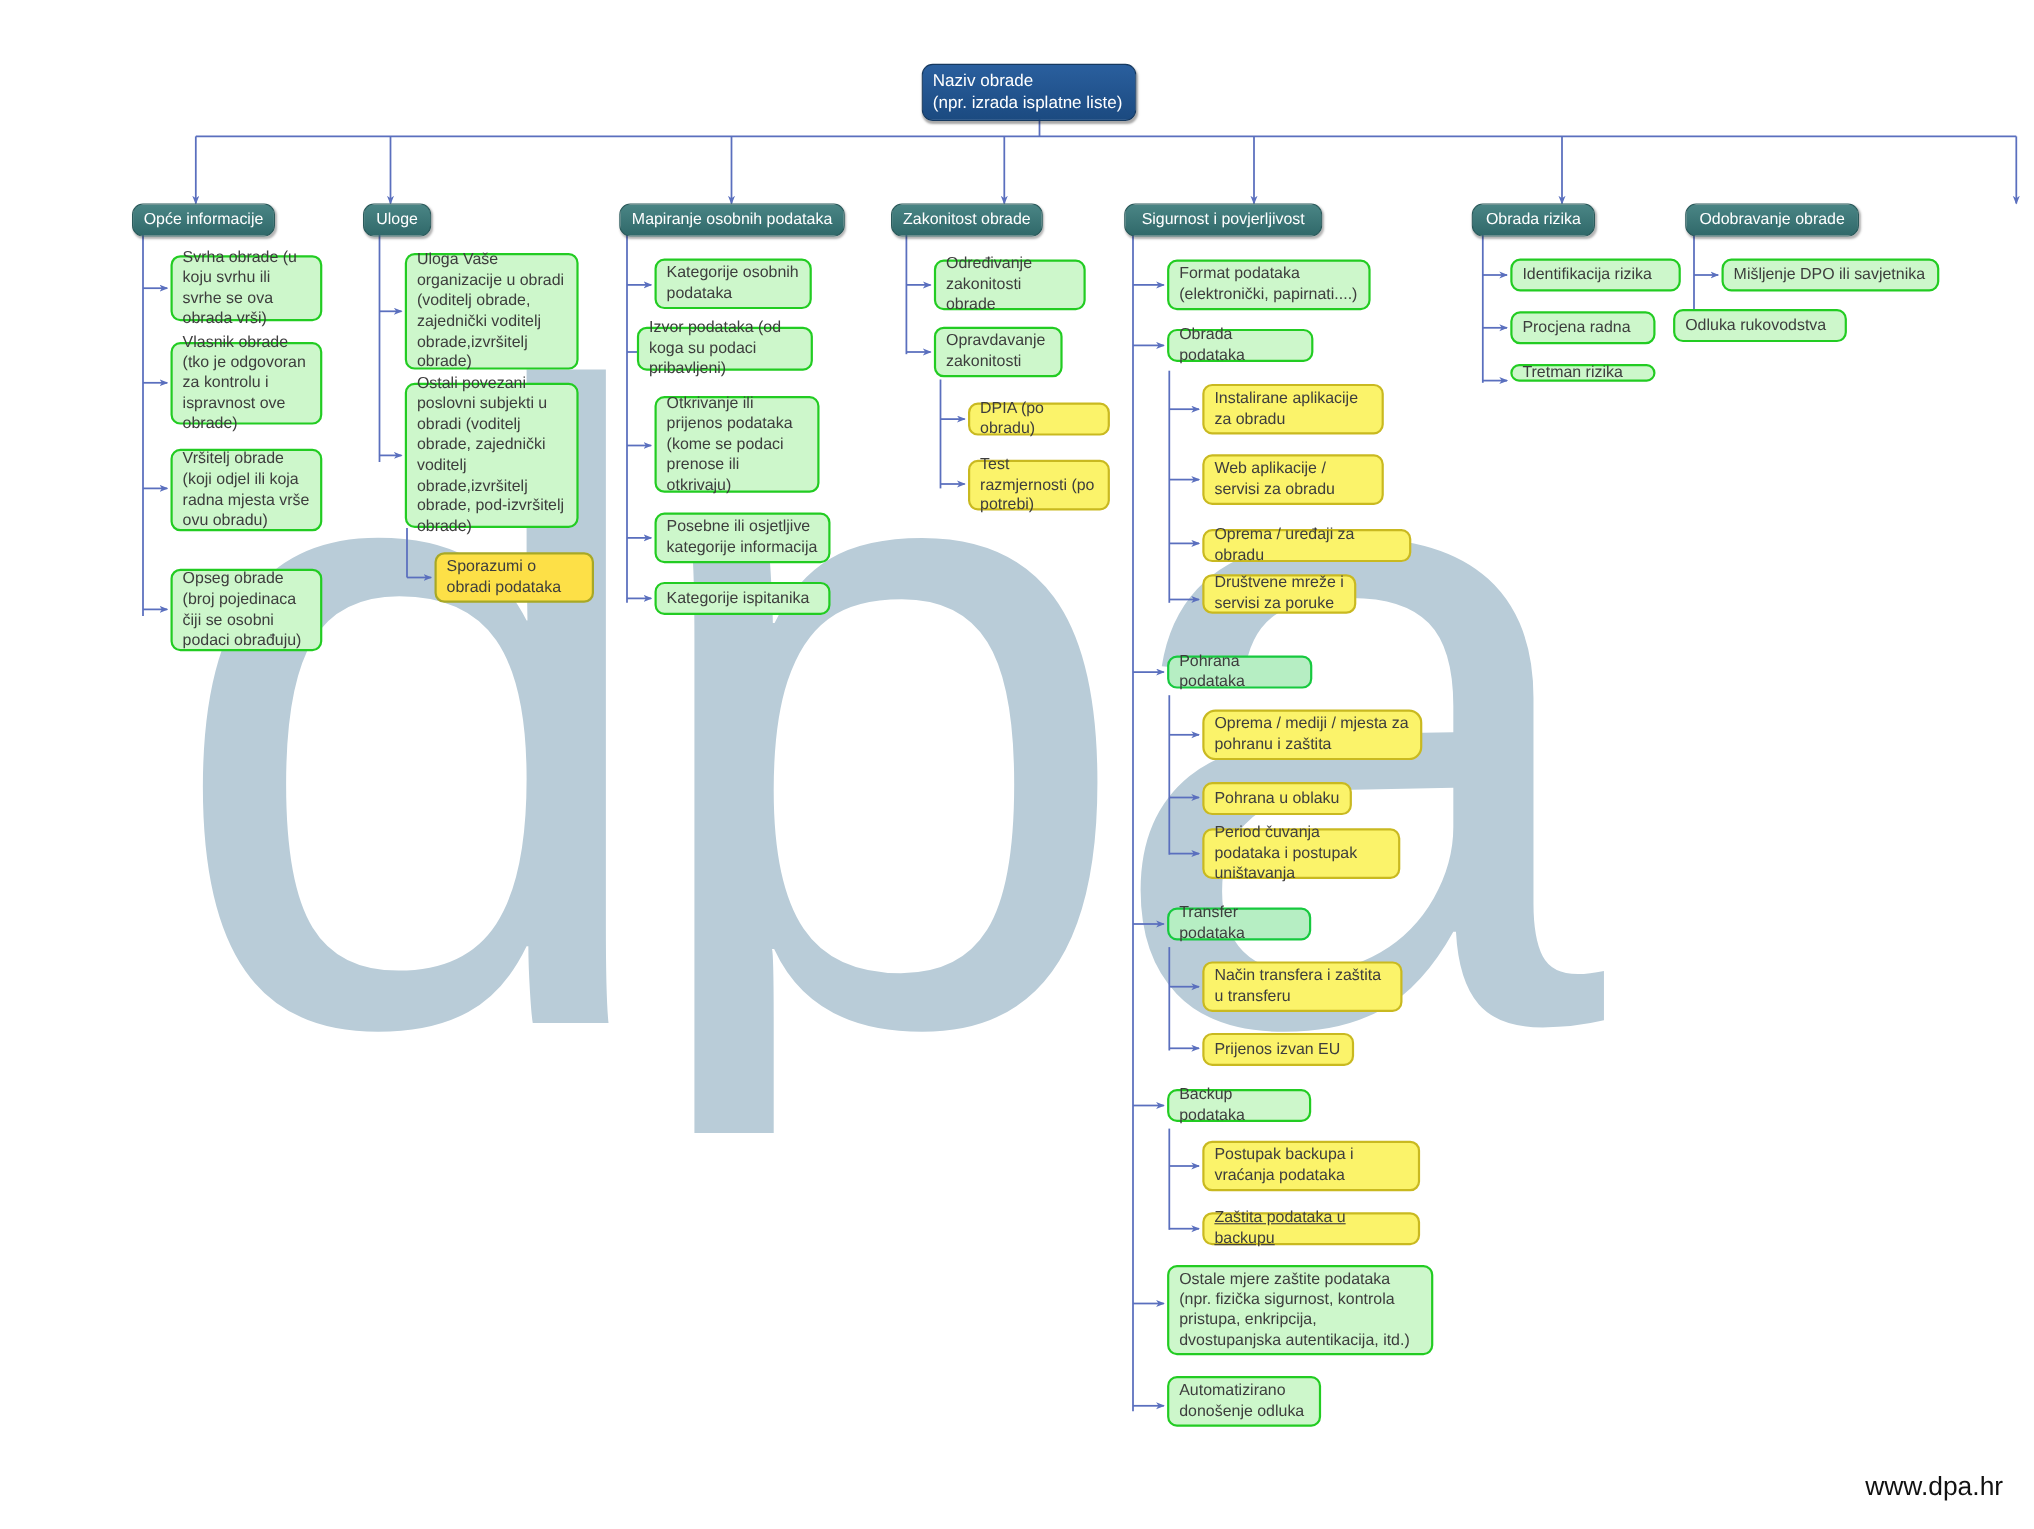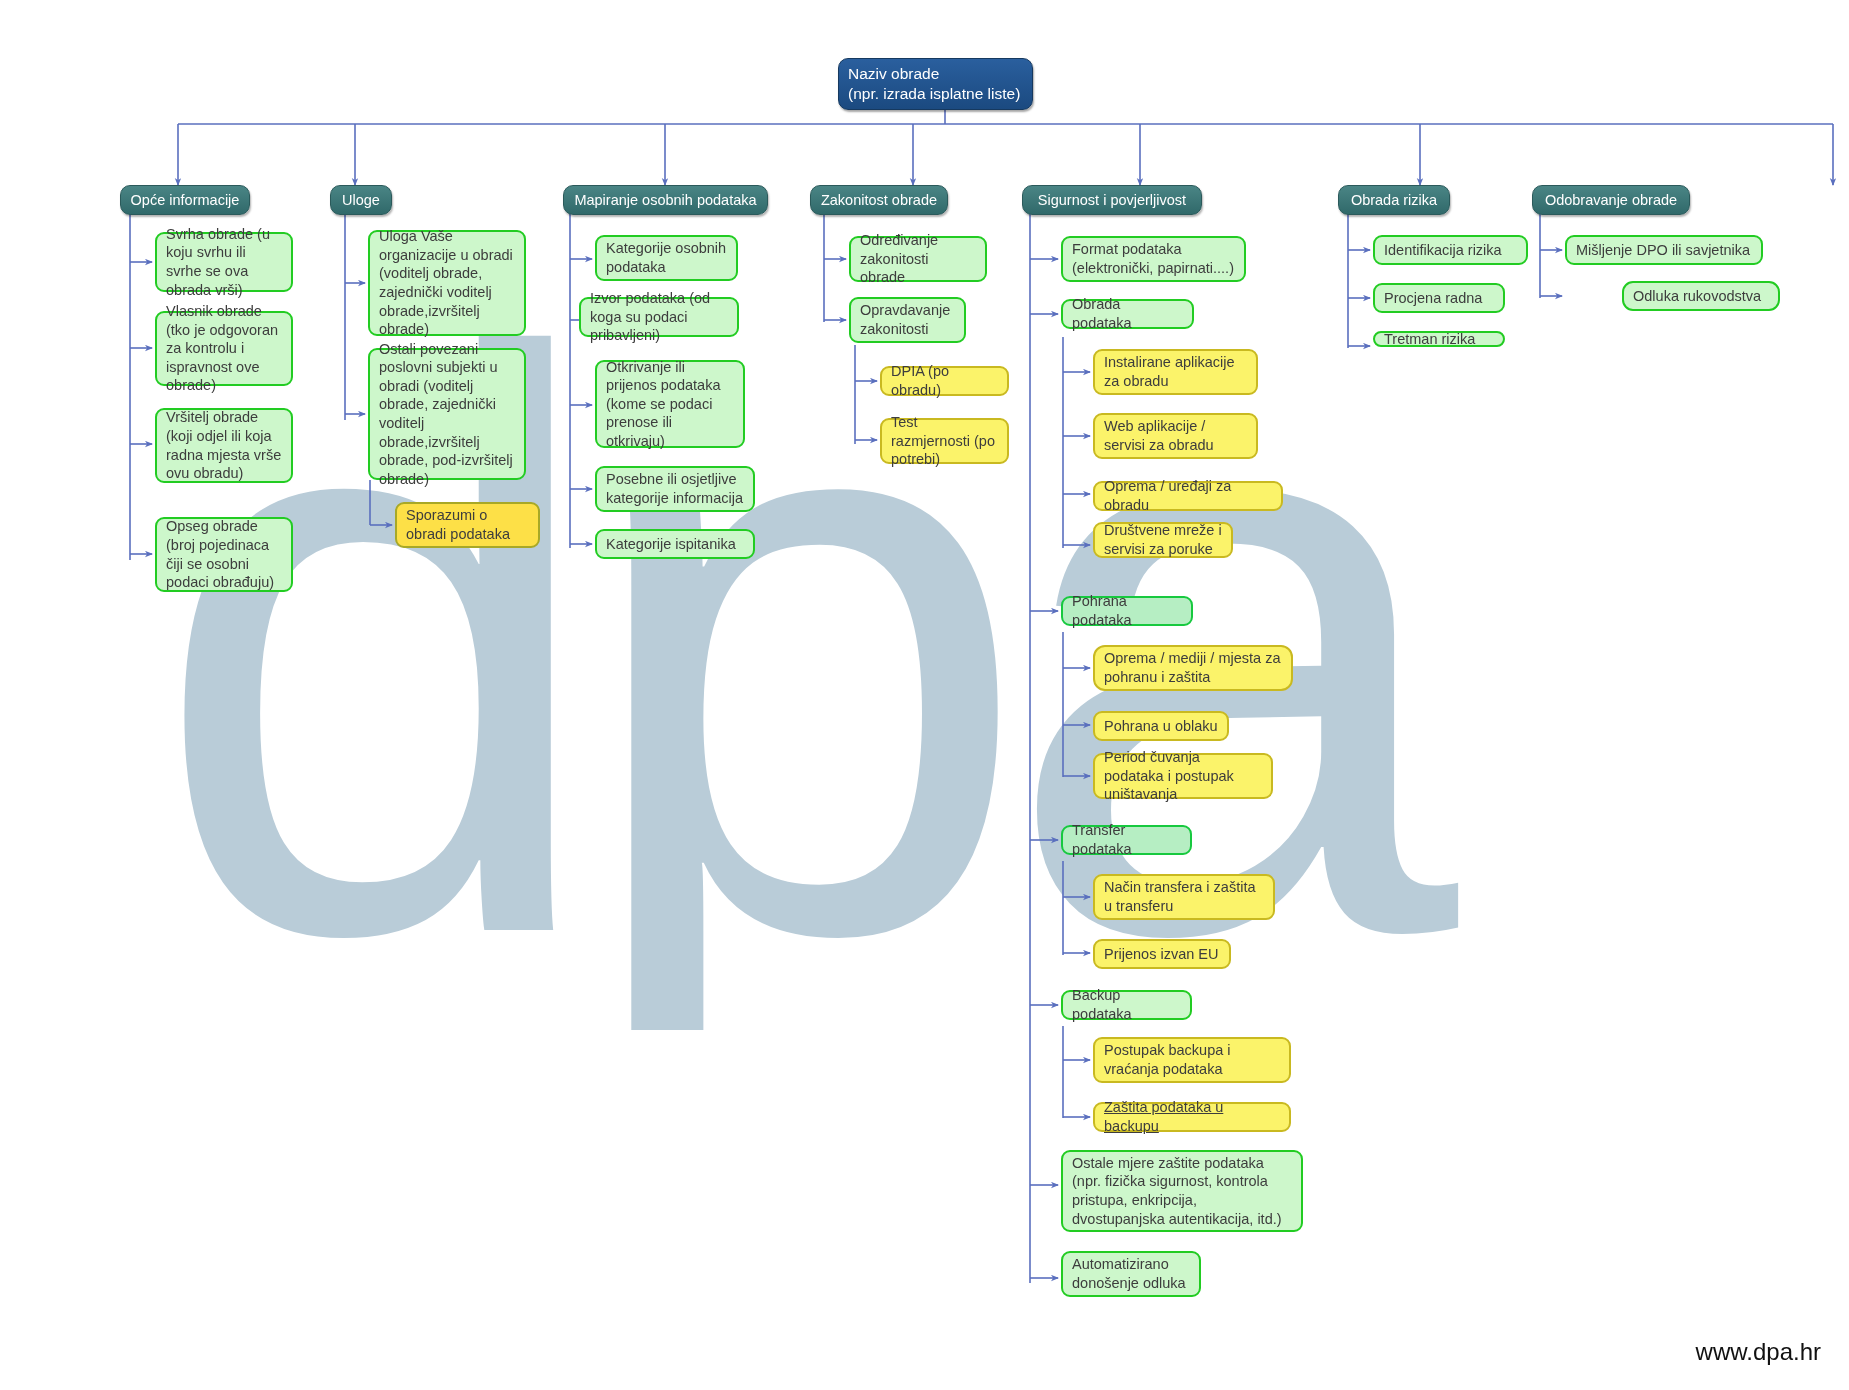--- a/index.html
+++ b/index.html
@@ -267,17 +267,17 @@
   <div class="node yellow" style="left:1093px; top:1102px; width:198px; height:30px;text-decoration:underline;">Zaštita podataka u backupu</div>
 
   <div class="node green" style="left:1061px; top:1150px; width:242px; height:82px;">Ostale mjere zaštite podataka (npr. fizička sigurnost, kontrola pristupa, enkripcija, dvostupanjska autentikacija, itd.)</div>
   <div class="node green" style="left:1061px; top:1251px; width:140px; height:46px;">Automatizirano donošenje odluka</div>
 
   <div class="node green" style="left:1373px; top:235px; width:155px; height:30px;">Identifikacija rizika</div>
   <div class="node green" style="left:1373px; top:283px; width:132px; height:30px;">Procjena radna</div>
   <div class="node green" style="left:1373px; top:331px; width:132px; height:14px;">Tretman rizika</div>
 
   <div class="node green" style="left:1565px; top:235px; width:198px; height:30px;">Mišljenje DPO ili savjetnika</div>
-  <div class="node green" style="left:1622px; top:281px; width:158px; height:30px;border-radius:11px;">Odluka rukovodstva</div>
+  <div class="node green" style="left:1521px; top:281px; width:158px; height:30px;">Odluka rukovodstva</div>
 
   <div id="footer-url">www.dpa.hr</div>
 
 </div>
 
 </body></html>

